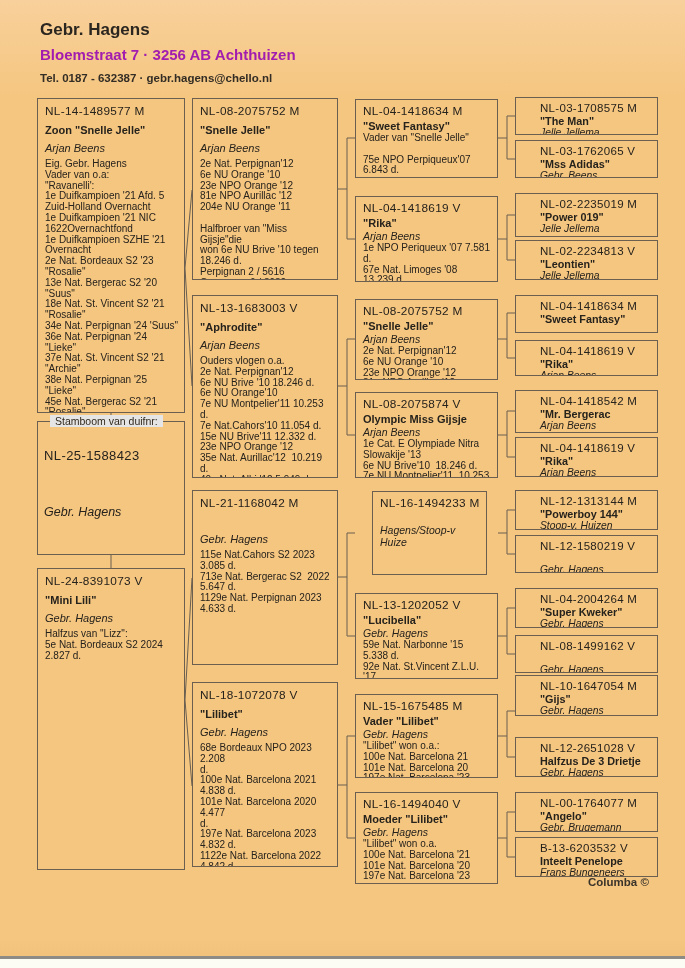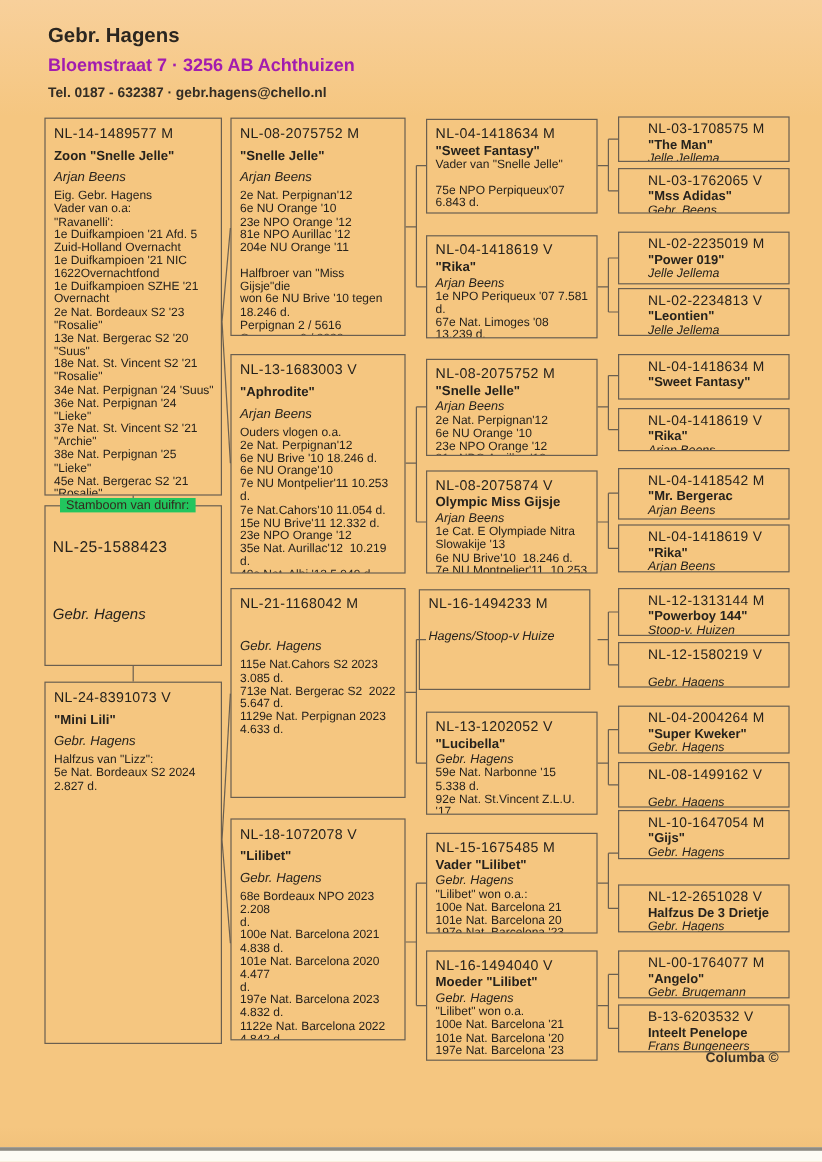--- a/index.html
+++ b/index.html
@@ -29,21 +29,21 @@
   .mid .pname{margin:1px 0 1px;}
   .mid .breeder{margin-bottom:1px;}
   .mid{padding-top:4px;}
 
   .small{padding:4px 5px 2px 24px;}
   .small .ring{font-size:11.5px;margin-bottom:1px;}
   .small .pname{font-size:10.8px;}
   .small .breeder{font-size:10.3px;}
 
   .subject{position:absolute;border:1px solid #6a5f50;box-sizing:border-box;padding:6px;}
-  .subject-legend{position:absolute;top:-7px;left:12px;background:#22c55e;
+  .subject-legend{position:absolute;top:-7px;left:12px;background:#e5e5e5;
         padding:0 5px;font-size:10.5px;color:#33291d;}
   .subject .ring{margin-top:20px;font-size:13px;letter-spacing:.4px;}
   .subject .owner{margin-top:42px;font-style:italic;font-size:12.5px;}
 
   svg.lines{position:absolute;inset:0;pointer-events:none;}
   .credit{position:absolute;left:588px;top:876px;font-size:11.5px;font-weight:bold;color:#3a332a;}
   .scan-edge{position:absolute;left:0;right:0;bottom:0;height:9px;
         background:#fcfbf4;border-top:3px solid #8d8b83;}
 </style>
 </head>
@@ -212,21 +212,21 @@
 </div>
 <div class="pbox mid" style="left:355px;top:392px;width:143px;height:86px">
   <div class="ring">NL-08-2075874 V</div>
   <div class="pname">Olympic Miss Gijsje</div>
   <div class="breeder">Arjan Beens</div>
   <div class="details">1e Cat. E Olympiade Nitra
 Slowakije '13
 6e NU Brive'10  18.246 d.
 7e NU Montpelier'11  10.253 d.</div>
 </div>
-<div class="pbox mid" style="left:349px;top:491px;width:143px;height:84px">
+<div class="pbox mid" style="left:372px;top:491px;width:115px;height:84px">
   <div class="ring">NL-16-1494233 M</div>
   <div class="pname"></div>
   <div class="breeder">Hagens/Stoop-v Huize</div>
 </div>
 <div class="pbox mid" style="left:355px;top:593px;width:143px;height:86px">
   <div class="ring">NL-13-1202052 V</div>
   <div class="pname">"Lucibella"</div>
   <div class="breeder">Gebr. Hagens</div>
   <div class="details">59e Nat. Narbonne '15 5.338 d.
 92e Nat. St.Vincent Z.L.U. '17

